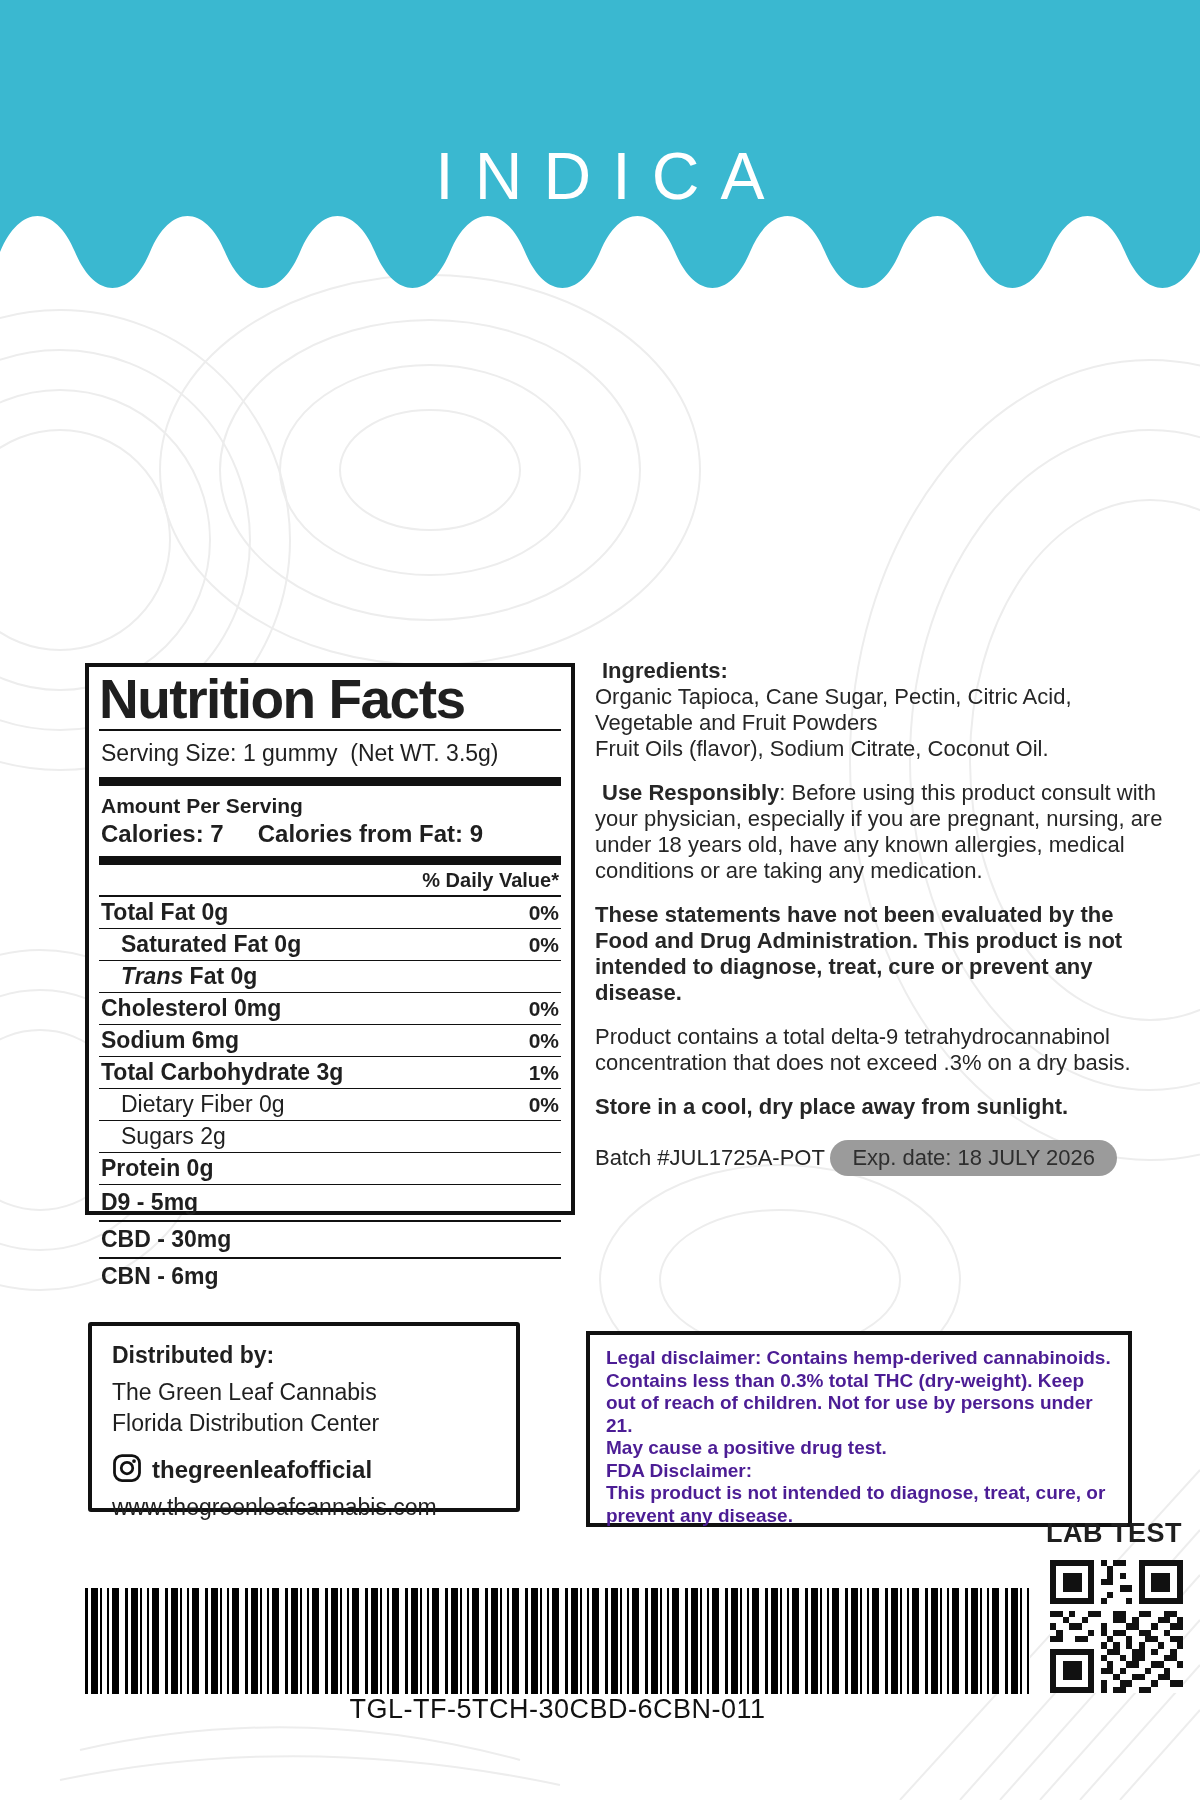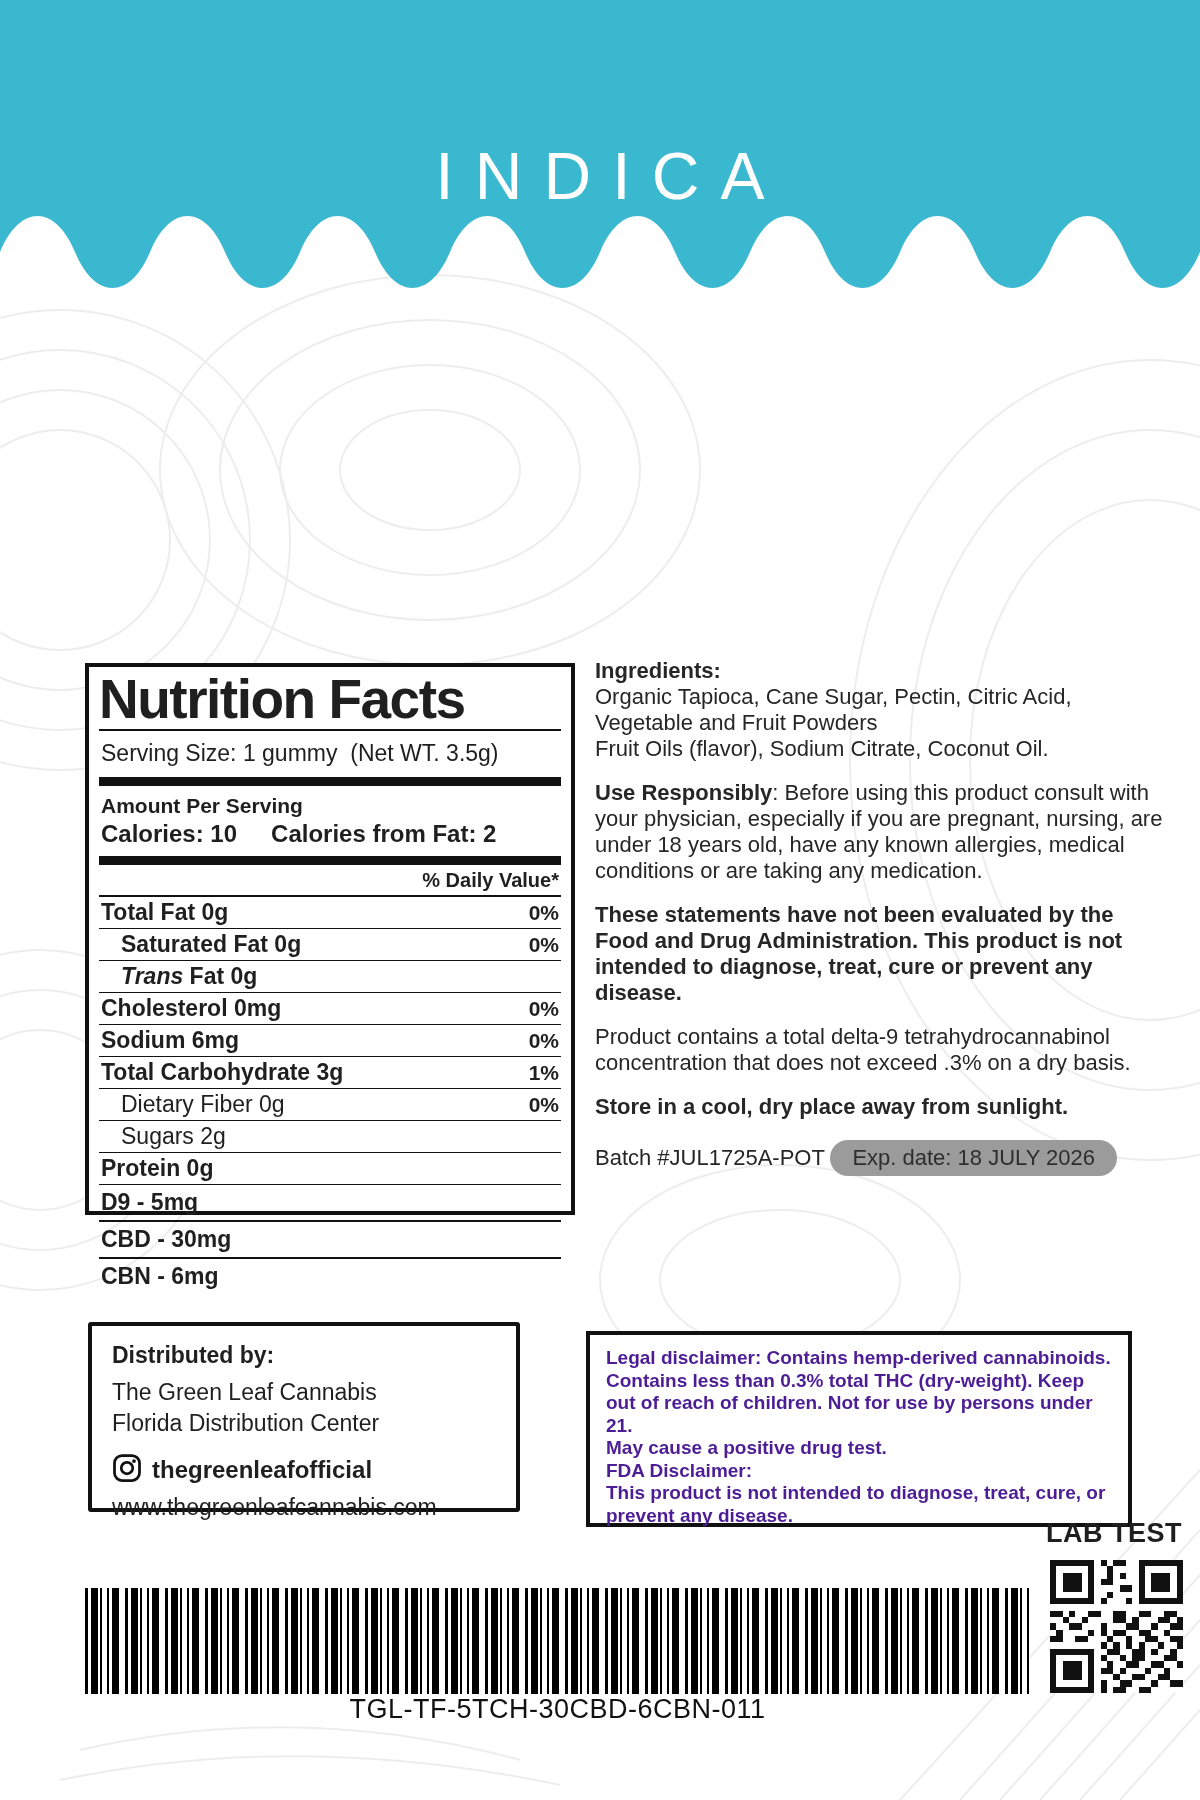--- a/index.html
+++ b/index.html
@@ -27,21 +27,21 @@
   .nf-label.ind{padding-left:20px;}
   .nf-value{font-size:21px;font-weight:600;}
   .cn-row{border-bottom:2px solid #111;padding:4px 2px;}
   .cn-row:first-of-type{border-top:1.5px solid #111;margin-top:-1.5px;}
   .cn-row:last-of-type{border-bottom:none;}
   .cn-label{font-size:23px;font-weight:700;}
   
   .info-col{position:absolute;left:595px;top:658px;width:578px;z-index:2;
        font-size:22px;line-height:26px;color:#262626;}
   .info-col p{margin:0 0 18px 0;}
-  .b{font-weight:700;}
+  .b{font-weight:700;margin-left:7px;}
   .xb{font-weight:800;}
   .batch-row{display:flex;justify-content:space-between;align-items:center;margin-top:20px;}
   .exp-pill{background:#9b9b9b;color:#2e2e2e;border-radius:999px;padding:5px 22px;
        font-size:22px;font-weight:500;margin-right:56px;white-space:nowrap;}
   
   .dist-box{position:absolute;left:88px;top:1322px;width:432px;height:190px;z-index:2;
        background:#fff;border:4px solid #111;border-radius:3px;box-sizing:border-box;padding:16px 20px;}
   .dist-title{font-size:23px;font-weight:600;margin-bottom:8px;}
   .dist-line{font-size:23px;line-height:31px;}
   .ig-row{display:flex;align-items:center;gap:10px;margin-top:14px;}
@@ -115,22 +115,22 @@
   <div class="strain-title">INDICA</div>
 
   <div class="nfp">
     <div class="nfp-title">Nutrition Facts</div>
     <div class="nfp-serving">
       <span>Serving Size: 1 gummy</span>&nbsp;&nbsp;<span>(Net WT. 3.5g)</span>
     </div>
     <div class="nfp-bar"></div>
     <div class="nfp-amount">Amount Per Serving</div>
     <div class="nfp-cal">
-      <span>Calories: 10</span>
-      <span>Calories from Fat: 2</span>
+      <span>Calories: 7</span>
+      <span>Calories from Fat: 9</span>
     </div>
     <div class="nfp-bar"></div>
     <div class="nfp-dv">% Daily Value*</div>
 
     <div class="nf-row">
       <span class="nf-label">Total Fat 0g</span>
       <span class="nf-value">0%</span>
     </div>
     <div class="nf-row">
       <span class="nf-label ind">Saturated Fat 0g</span>

